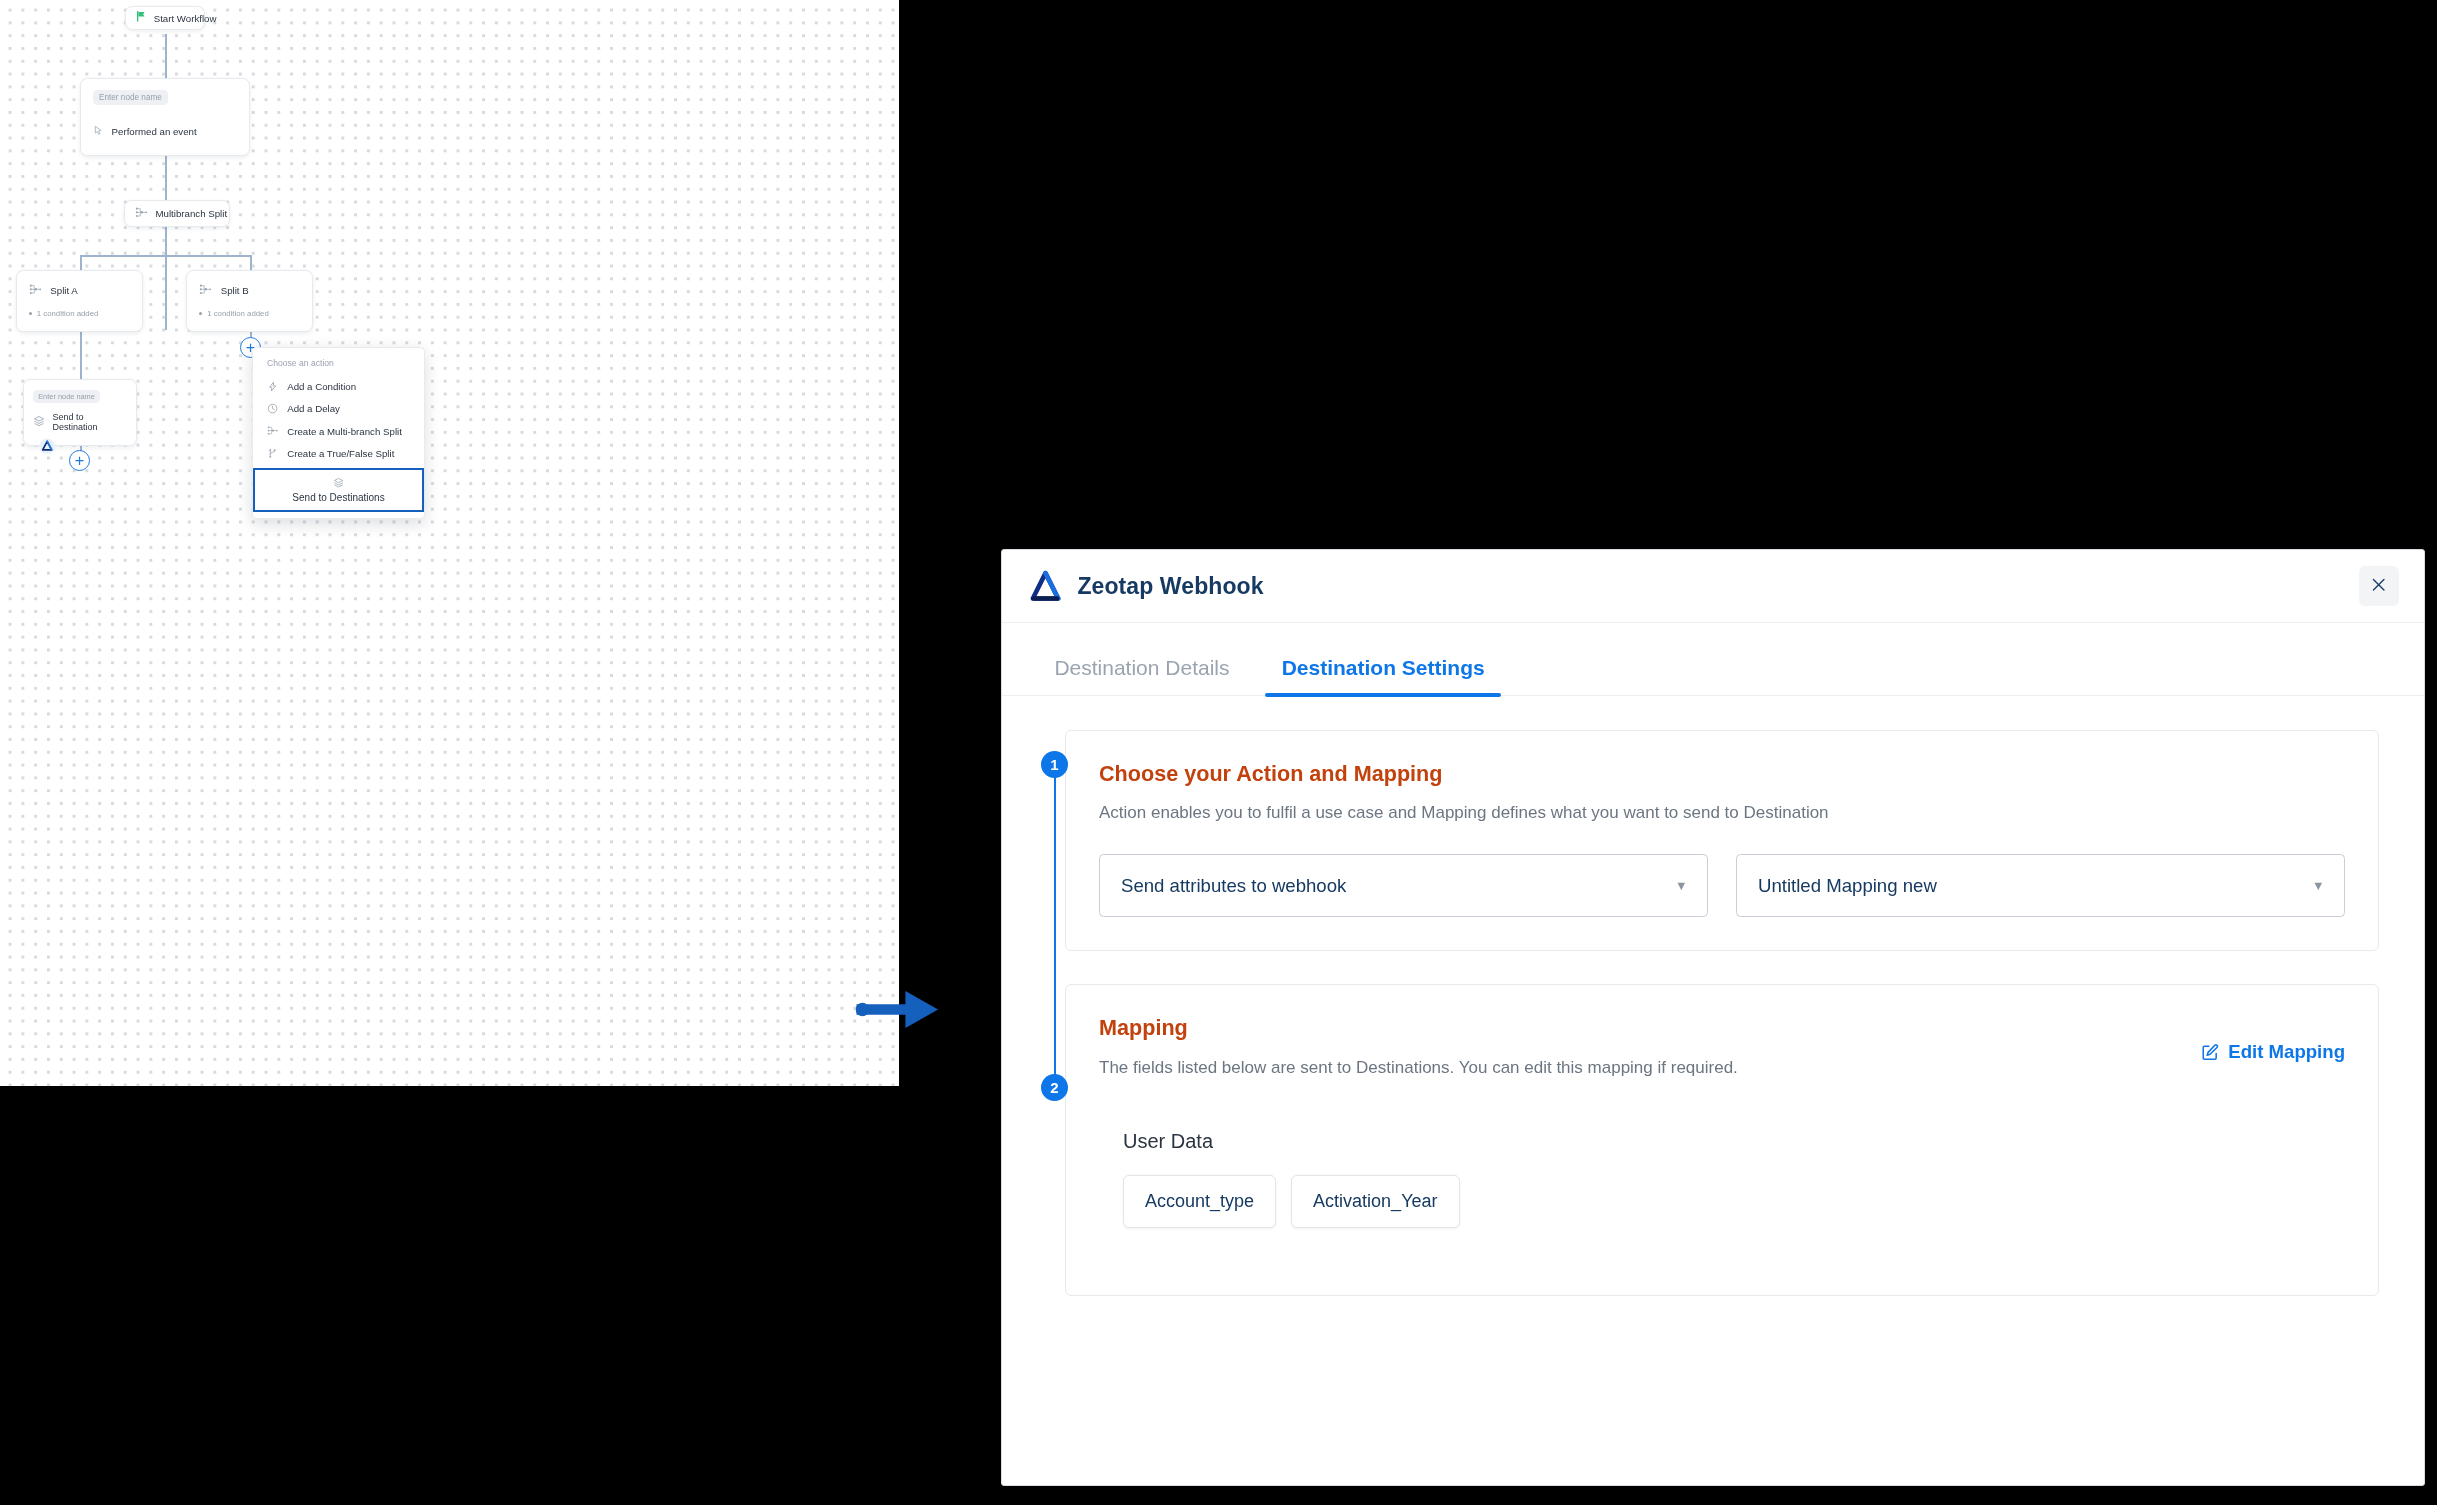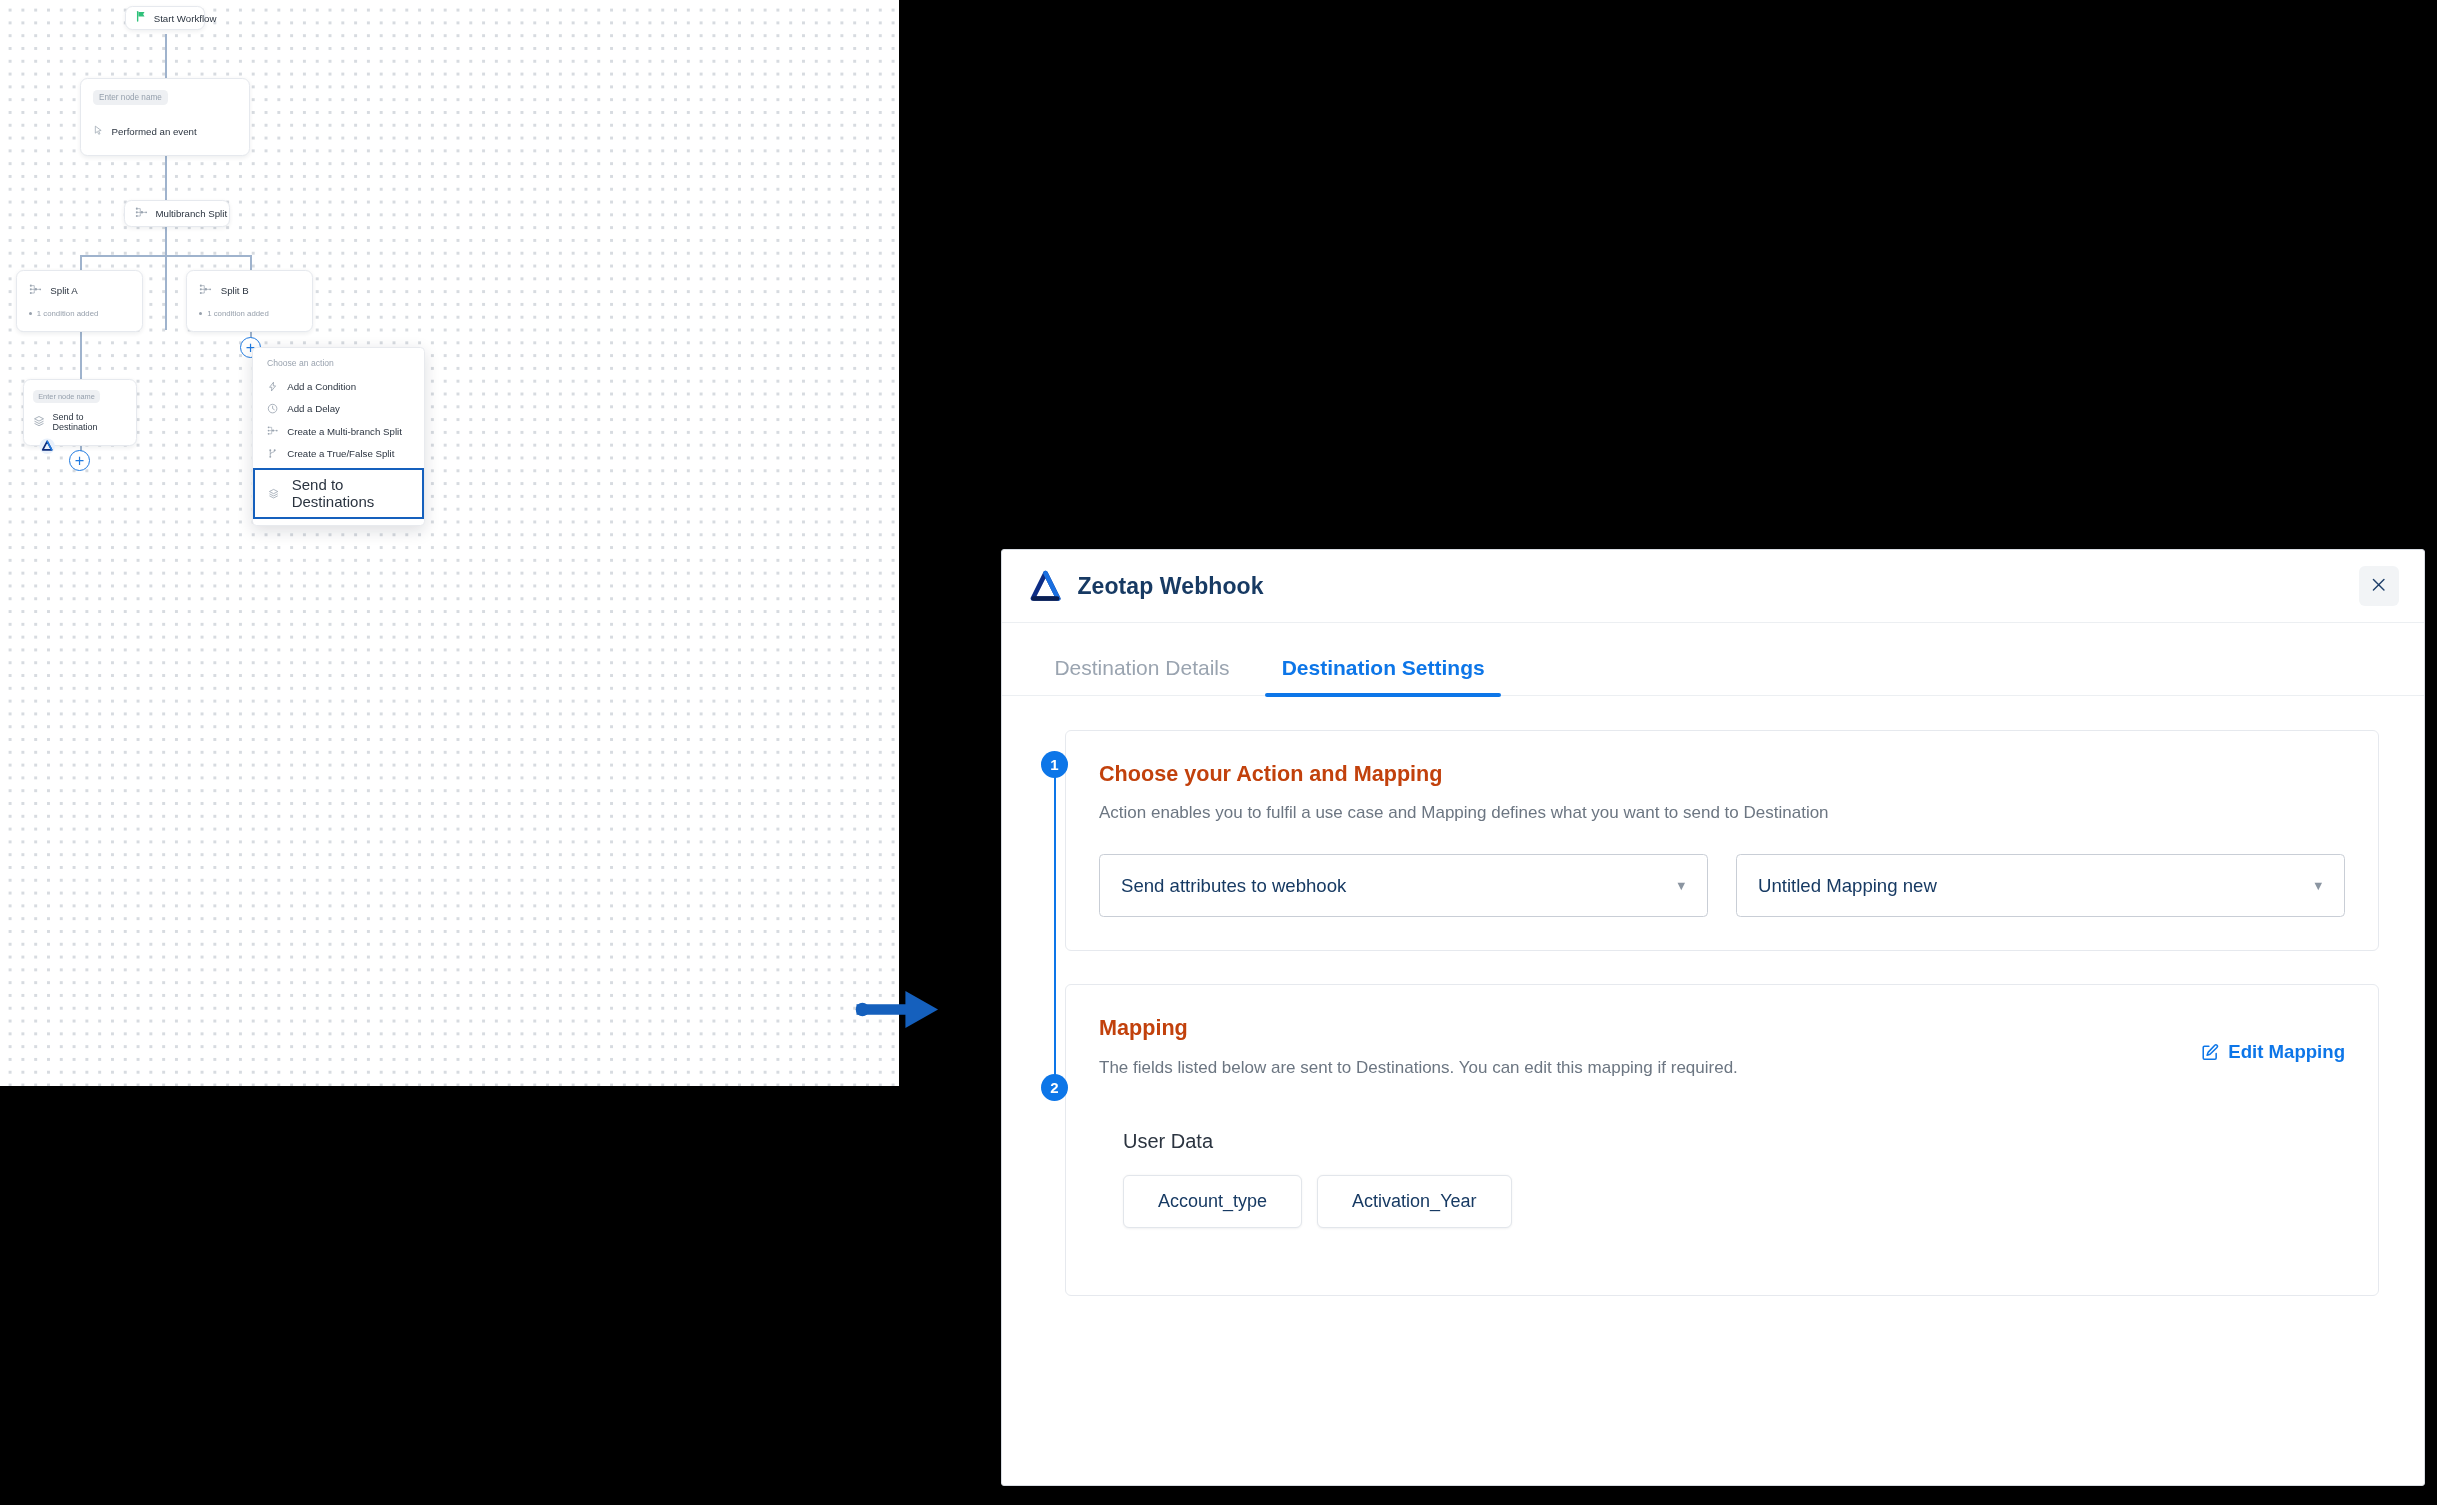--- a/index.html
+++ b/index.html
@@ -184,21 +184,21 @@
     margin-left:auto;
     display:flex; align-items:center; gap:9px;
     color:#0d76e8; font-size:18.6px; font-weight:700;
   }
   .subhead { font-size:20px; color:#2b3440; font-weight:400; margin: 52px 0 0 24px; }
   .chips { display:flex; gap: 15px; margin: 22.3px 0 0 24px; }
   .chip {
     border:0.7px solid #e2e6eb; border-radius:6px;
     background:#fff;
     box-shadow: 0 0.7px 2.2px rgba(16,24,40,.06);
-    padding: 15px 34px;
+    padding: 15px 21px;
     font-size: 18px; color:#173a63;
     min-width: 149px;
   }
 </style>
 </head>
 <body>
 
 <div class="stage">
 
   <div class="canvas">
@@ -364,21 +364,21 @@
           <svg width="11.2" height="11.2" viewBox="0 0 24 24" fill="none" stroke="#9aa4b0" stroke-width="1.7">
             <circle cx="7" cy="5" r="2.1" fill="#9aa4b0" stroke="none"></circle>
             <circle cx="7" cy="19" r="2.1" fill="#9aa4b0" stroke="none"></circle>
             <circle cx="16.5" cy="5" r="2.1" fill="#9aa4b0" stroke="none"></circle>
             <path d="M7 7.2v9.6M7 12.5c0-4 9.5-2.6 9.5-5.3" stroke-linecap="round"></path>
           </svg>
         </span>
         <span>Create a True/False Split</span>
       </div>
 
-      <div class="menu-item highlight" style="font-size:15px; padding:6.7px 12.7px; gap:12px; border-width:2.2px;">
+      <div class="menu-item highlight" style="font-size:10px; padding:6.7px 12.7px; gap:4px; border-width:2.2px;flex-direction:column;">
         <span class="mi-icon" style="width:12px;height:12px;">
           <svg width="11.2" height="11.2" viewBox="0 0 24 24" fill="none" stroke="#9aa4b0" stroke-width="1.7" stroke-linejoin="round">
             <path d="M12 3l9 4.6-9 4.6-9-4.6z"></path>
               <path d="M3 12.4l9 4.6 9-4.6"></path>
               <path d="M3 16.8l9 4.6 9-4.6"></path>
           </svg>
         </span>
         <span>Send to Destinations</span>
       </div>
     </div>

